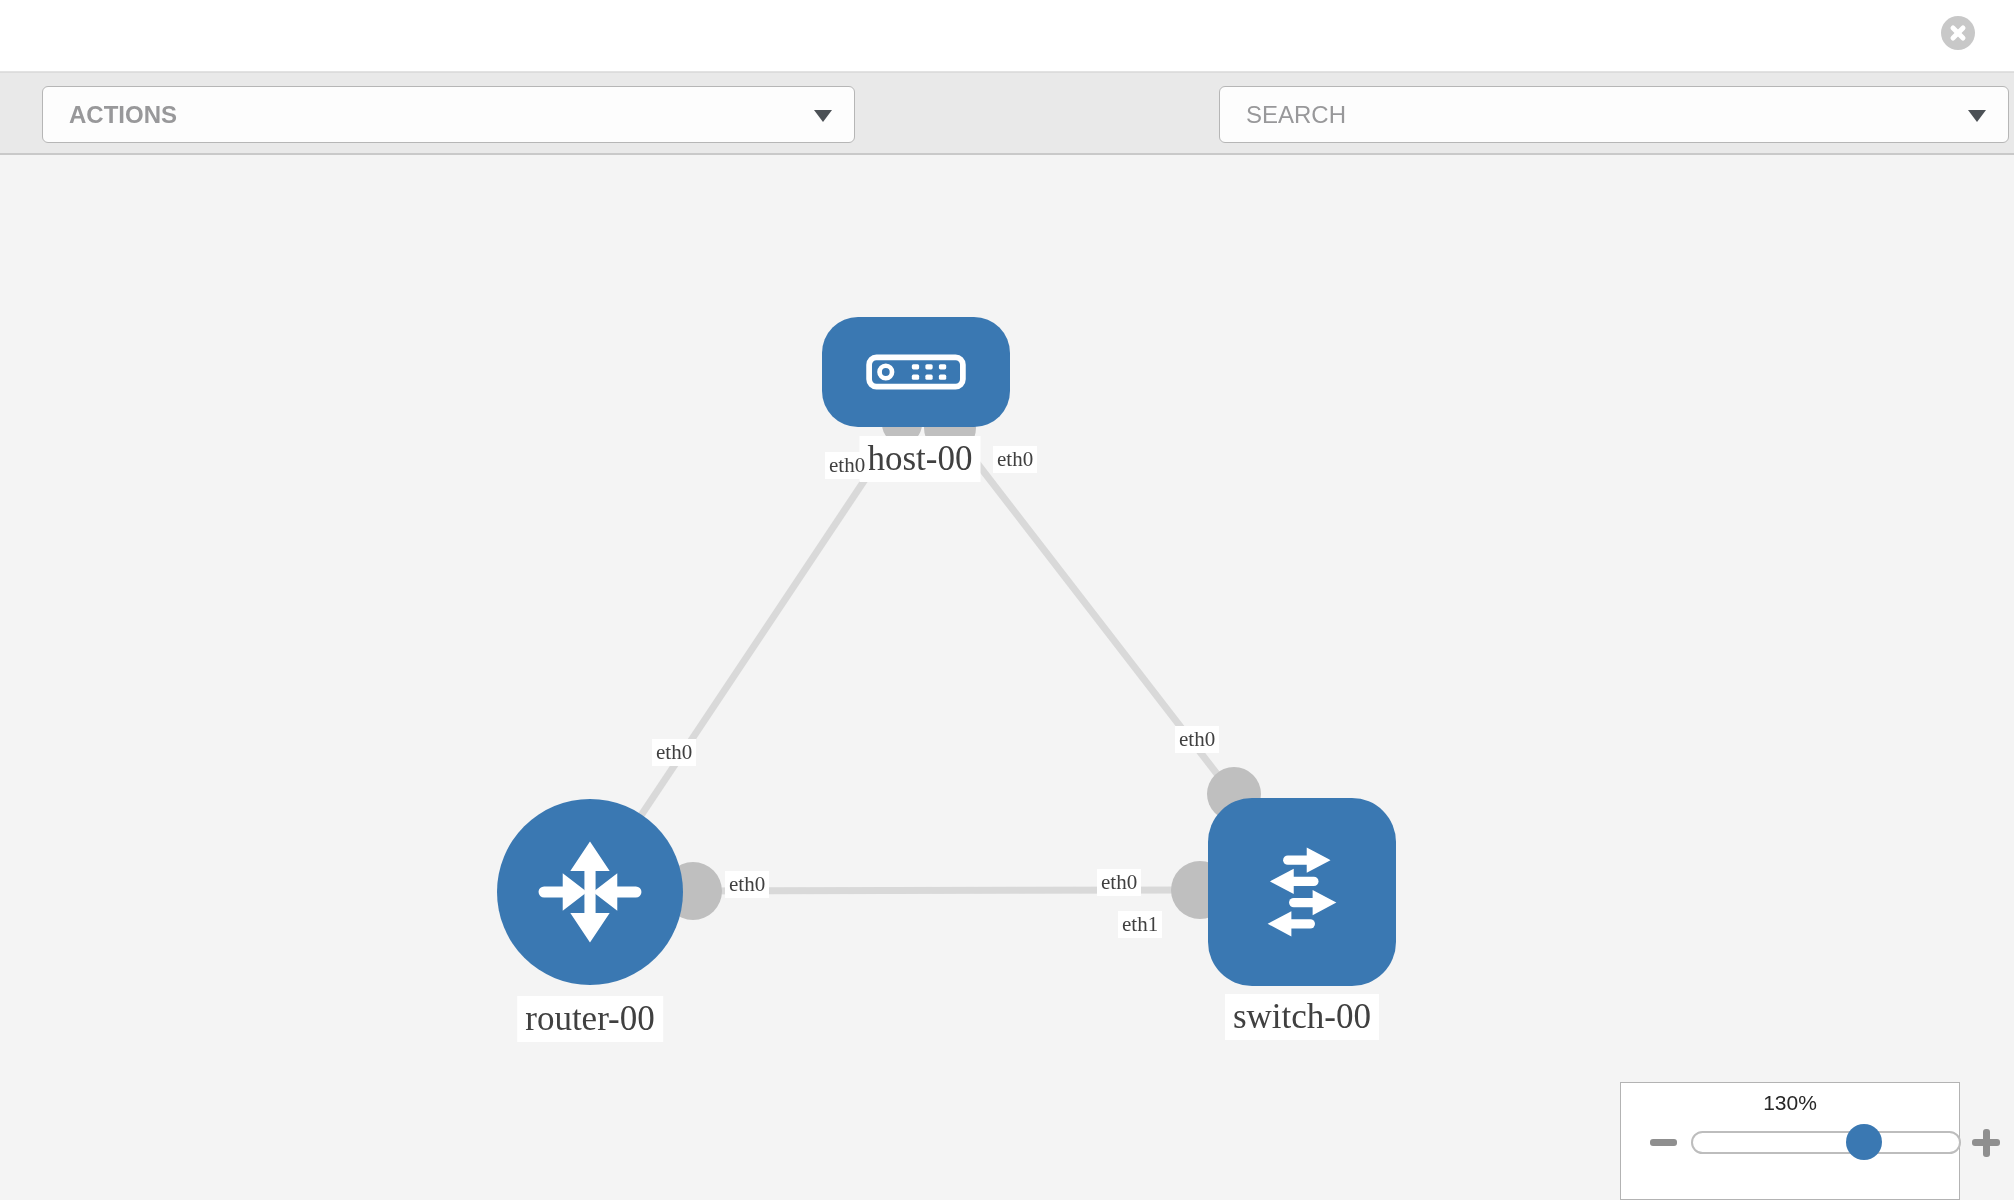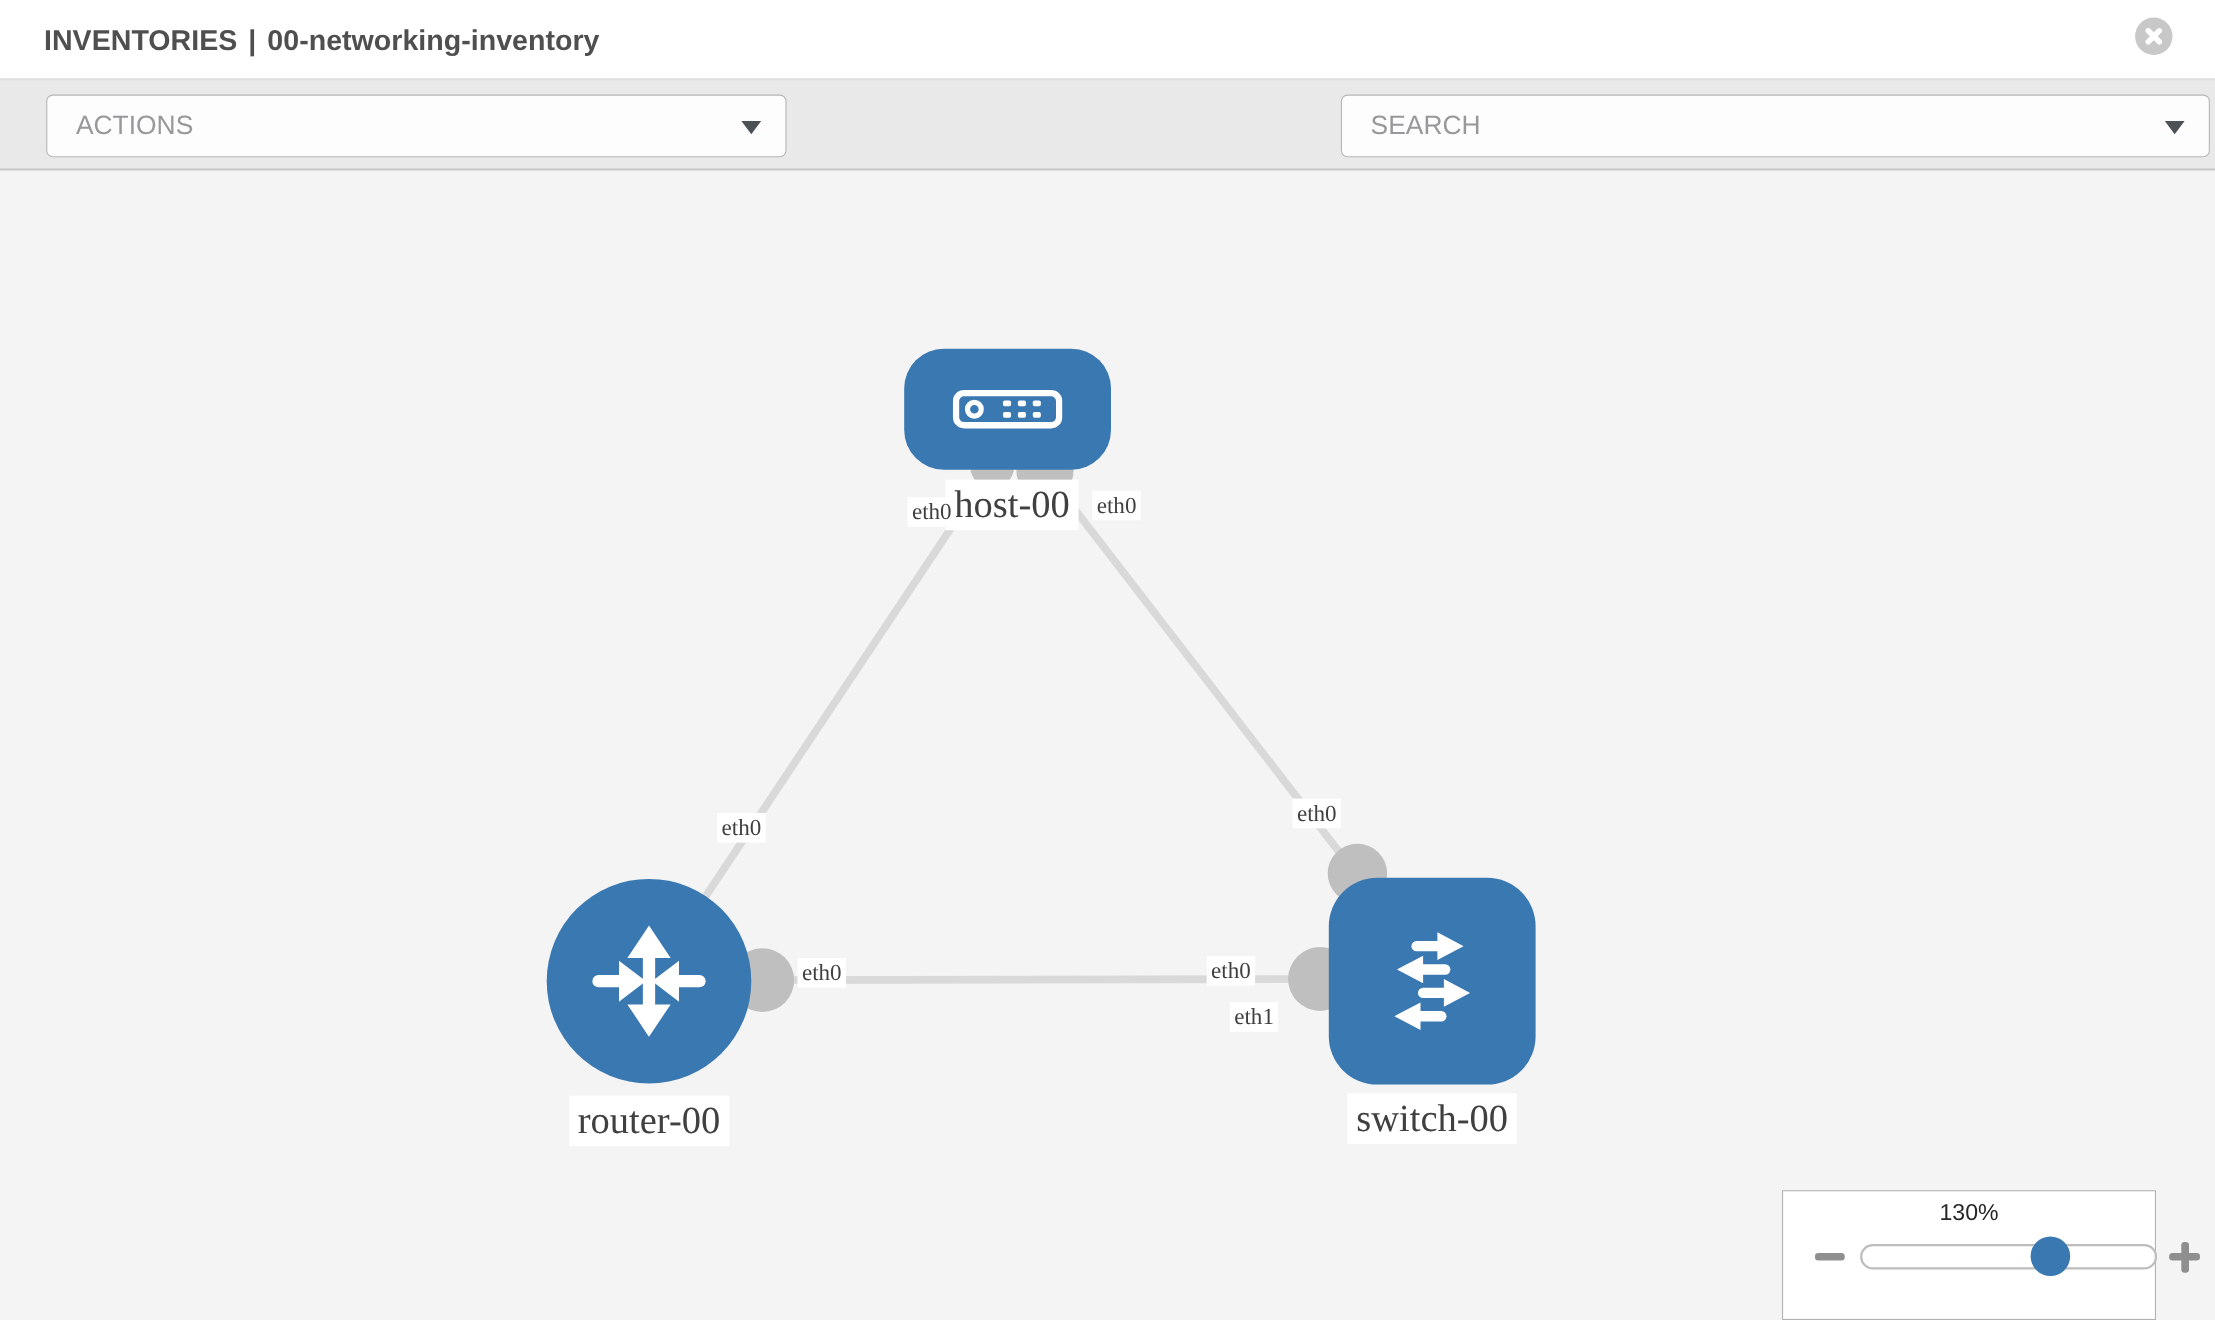--- a/index.html
+++ b/index.html
@@ -26,21 +26,21 @@
   .toolbar{
     position:absolute;top:72px;left:0;width:2014px;height:83px;
     background:#e9e9e9;border-top:1px solid #dcdcdc;border-bottom:2px solid #c9c9c9;
     box-sizing:border-box;z-index:20;
   }
   .combo{
     position:absolute;top:13px;height:57px;background:#fdfdfd;
     border:1px solid #b6b6b6;border-radius:6px;box-sizing:border-box;
     font-size:24px;color:#98989a;line-height:55px;padding:0 26px;cursor:pointer;
   }
-  .combo.actions{left:42px;width:673px;}
+  .combo.actions{left:42px;width:813px;font-weight:bold;}
   .combo.search{left:1185px;width:790px;margin-left:34px;}
   .caret{
     position:absolute;right:22px;top:23px;width:0;height:0;
     border-left:9px solid transparent;border-right:9px solid transparent;
     border-top:12px solid #4c5156;
   }
   .tool-icon{position:absolute;cursor:pointer;}
   .tool-icon.wrench{left:1049px;top:95px;}
   .tool-icon.key{left:1114px;top:99px;}
   
@@ -82,23 +82,20 @@
     position:absolute;left:225px;top:41px;width:36px;height:36px;border-radius:50%;
     background:#3a78b2;cursor:pointer;
   }
   .zoom-plus-h{position:absolute;left:351px;top:56px;width:28px;height:7px;border-radius:3px;background:#8f8f8f;cursor:pointer;}
   .zoom-plus-v{position:absolute;left:361.5px;top:45.5px;width:7px;height:28px;border-radius:3px;background:#8f8f8f;cursor:pointer;}
 </style>
 </head>
 <body>
 
 <div class="header">
-  <div class="title">
-    <span>INVENTORIES</span><span class="sep">|</span><span>00-networking-inventory</span>
-  </div>
   <div class="close-btn">
     <span style="display:flex;">
       <svg width="20" height="20" viewBox="0 0 20 20">
         <line x1="5" y1="5" x2="15" y2="15" stroke="#ffffff" stroke-width="5" stroke-linecap="round"></line>
         <line x1="15" y1="5" x2="5" y2="15" stroke="#ffffff" stroke-width="5" stroke-linecap="round"></line>
       </svg>
     </span>
   </div>
 </div>
 

